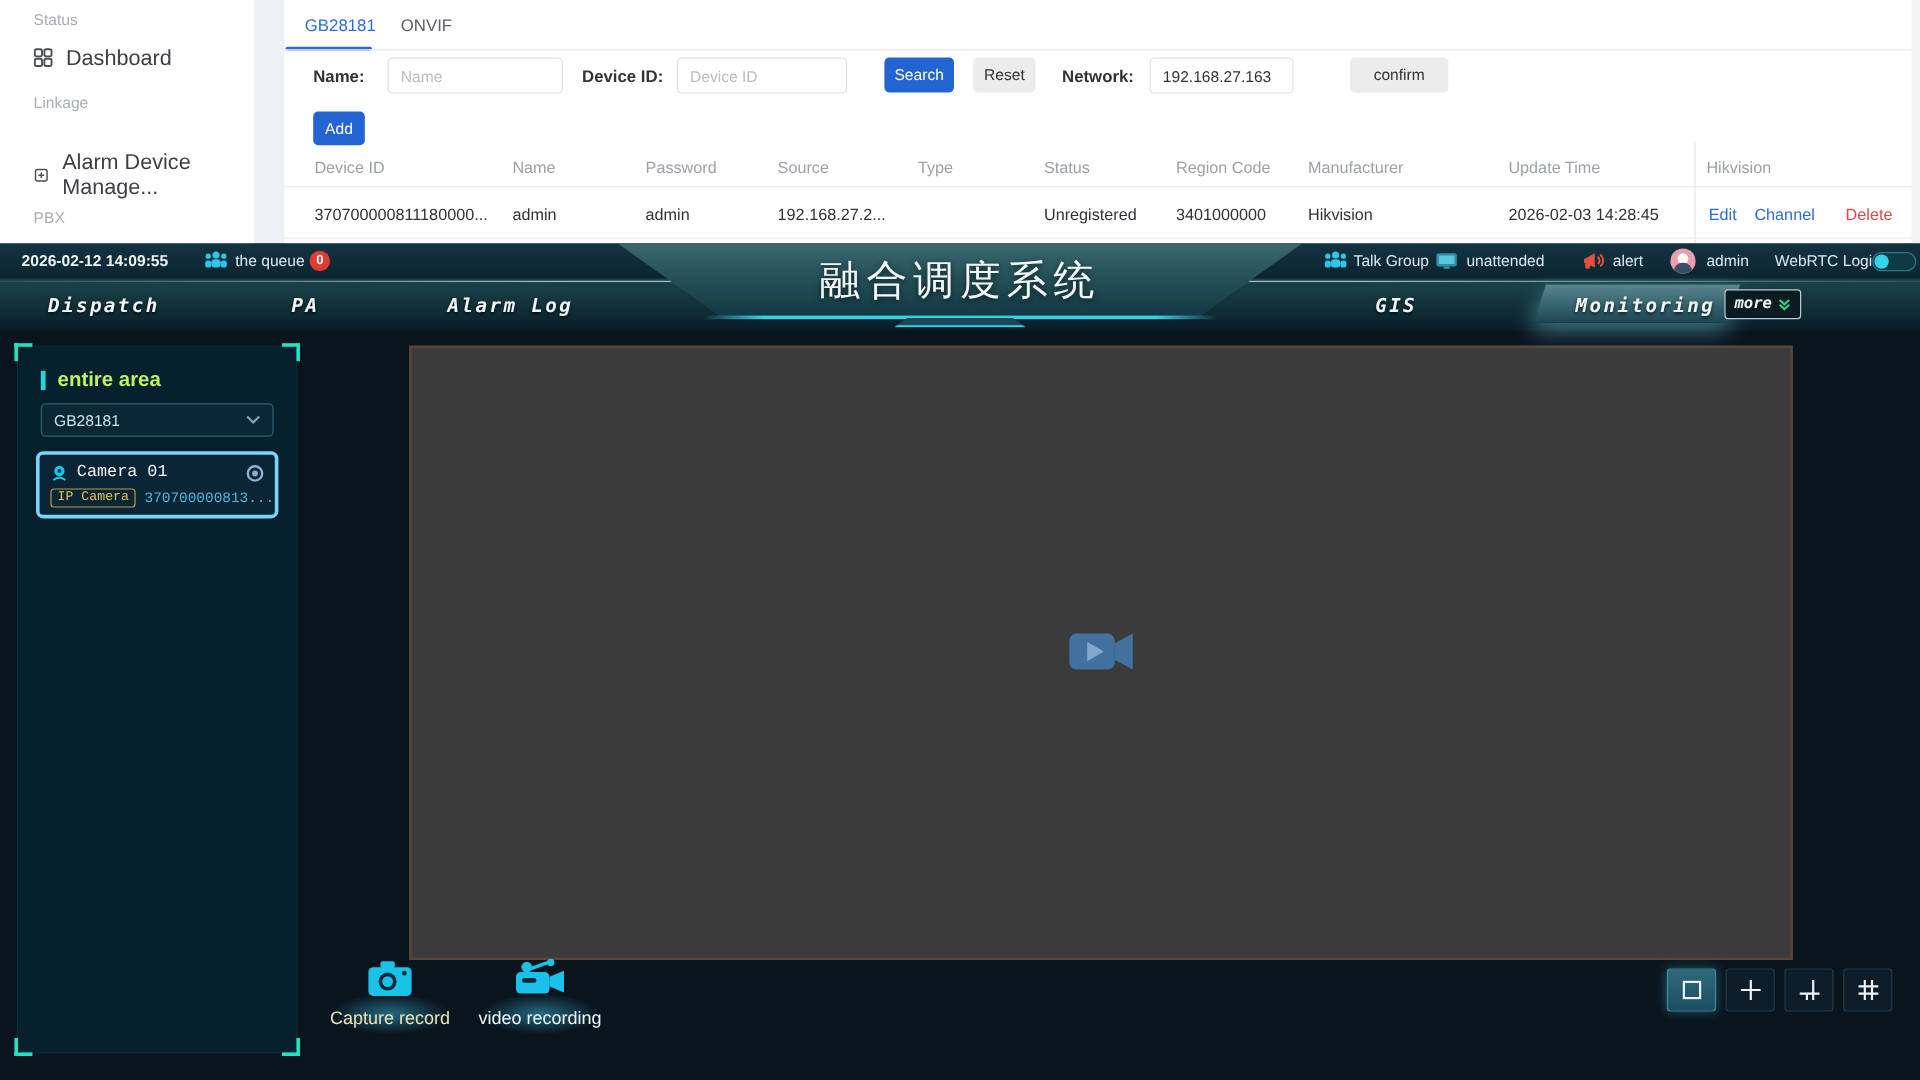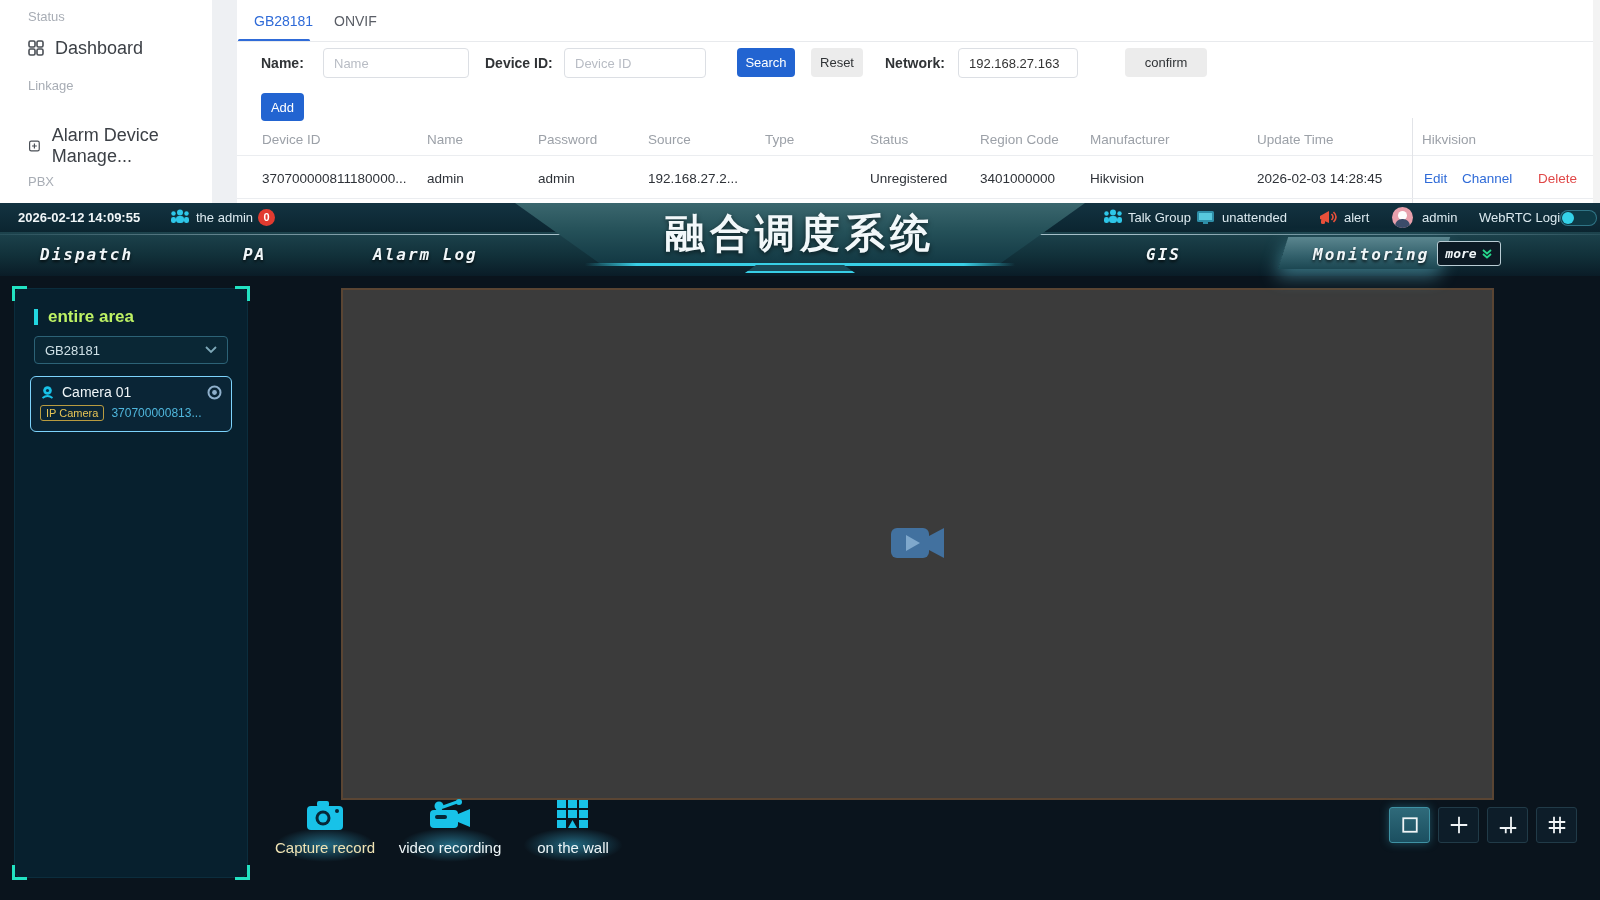--- a/index.html
+++ b/index.html
@@ -64,21 +64,21 @@
             box-shadow:0 8px 18px rgba(120,225,245,.4); z-index:4; }
   .morebtn { position:absolute; left:1437px; top:9px; width:64px; height:25px; background:#0c1a24;
              border:1px solid #b9ccd4; border-radius:3px; display:flex; align-items:center;
              justify-content:center; gap:4px; cursor:pointer; z-index:5; }
   .morebtn span { font-family:"DejaVu Sans Mono",monospace; font-weight:bold; font-style:italic;
                   font-size:13px; color:#f0f6f8; }
   .banner { position:absolute; left:50%; top:0; transform:translateX(-50%); width:570px; height:61px;
             background:linear-gradient(180deg,#3b676e 0%,#255159 45%,#123843 100%);
             clip-path:polygon(0 0,100% 0,85% 100%,15% 100%); z-index:6;
             display:flex; align-items:center; justify-content:center; }
-  .banner h1 { font-size:40px; font-weight:bold; color:#f2f8fa; letter-spacing:5px;
+  .banner h1 { font-size:34px; font-weight:normal; color:#f2f8fa; letter-spacing:5px;
                text-shadow:0 2px 5px rgba(0,0,0,.6); }
   .banner-edge { position:absolute; left:50%; top:60px; transform:translateX(-50%); width:430px; height:3px; z-index:6;
      background:linear-gradient(90deg,transparent,#38cfe6 12%,#38cfe6 88%,transparent); }
   .banner-notch { position:absolute; left:50%; top:62px; transform:translateX(-50%); width:110px; height:8px; z-index:6;
      background:#1a4a58; clip-path:polygon(10% 0,90% 0,100% 100%,0 100%); border-bottom:2px solid #38cfe6; }
 
   
   .panel { position:absolute; left:14px; top:85px; width:234px; height:590px; background:#07202e;
            border-radius:8px; box-shadow:inset 0 0 0 1px rgba(40,120,150,.15); }
   .crn { position:absolute; width:15px; height:15px; border:3px solid #22e2c2; }
@@ -86,22 +86,22 @@
   .crn.tr { right:-2px; top:-2px; border-left:none; border-bottom:none; }
   .crn.bl { left:-2px; bottom:-2px; border-right:none; border-top:none; }
   .crn.br { right:-2px; bottom:-2px; border-left:none; border-top:none; }
   .panel-title { position:absolute; left:20px; top:19px; display:flex; align-items:center; gap:10px; }
   .panel-title i { width:4px; height:16px; background:#22d6e0; }
   .panel-title span { font-size:17px; font-weight:bold; color:#bef264; }
   .dselect { position:absolute; left:20px; top:48px; width:194px; height:28px; border:1px solid #2c6276;
              border-radius:4px; background:rgba(12,45,60,.55); display:flex; align-items:center;
              justify-content:space-between; padding:0 10px; cursor:pointer; }
   .dselect span { font-size:13px; color:#cfe0e6; }
-  .dev-card { position:absolute; left:16px; width:202px; height:56px; border:1px solid #7dd3fc;
-              border-radius:6px; background:rgba(16,50,68,.35); padding:7px 9px; cursor:pointer; }
+  .dev-card { position:absolute; left:16px; width:202px; height:56px; border:3px solid #7dd3fc;
+              border-radius:6px; background:rgba(16,50,68,.35); padding:7px 9px; cursor:pointer;font-family:Liberation Mono, monospace; }
   .dev-row1 { display:flex; align-items:center; gap:7px; }
   .dev-name { font-size:14px; color:#f0f6f8; flex:1; }
   .dev-row2 { display:flex; align-items:center; gap:7px; margin-top:5px; }
   .model-badge { border:1px solid #b89b40; border-radius:3px; padding:1px 5px; color:#e6c455; font-size:11px; white-space:nowrap; }
   .dev-id { font-size:12px; color:#4fb6dc; }
 
   
   .video { position:absolute; left:341px; top:85px; width:1153px; height:512px; background:#3b3b3b;
            border:2px solid #5a4533; display:flex; align-items:center; justify-content:center; }
 
@@ -199,21 +199,21 @@
     <div class="dtop">
       <div class="txt date" style="left:18px">2026-02-12 14:09:55</div>
       <svg style="position:absolute;left:170px;top:5px" width="20" height="18" viewBox="0 0 20 18">
         <circle cx="10" cy="4.5" r="3" fill="#2ec6e8"></circle>
           <rect x="6" y="8" width="8" height="7" rx="3" fill="#2ec6e8"></rect>
         <circle cx="3.5" cy="5.5" r="2.2" fill="#2ec6e8"></circle>
           <rect x="1" y="9" width="5" height="6" rx="2.2" fill="#2ec6e8"></rect>
         <circle cx="16.5" cy="5.5" r="2.2" fill="#2ec6e8"></circle>
           <rect x="14" y="9" width="5" height="6" rx="2.2" fill="#2ec6e8"></rect>
       </svg>
-      <div class="txt" style="left:196px">the admin</div>
+      <div class="txt" style="left:196px">the queue</div>
       <div class="badge" style="left:258px">0</div>
 
       <svg style="position:absolute;left:1103px;top:5px" width="20" height="18" viewBox="0 0 20 18">
         <circle cx="10" cy="4.5" r="3" fill="#2ec6e8"></circle>
           <rect x="6" y="8" width="8" height="7" rx="3" fill="#2ec6e8"></rect>
         <circle cx="3.5" cy="5.5" r="2.2" fill="#2ec6e8"></circle>
           <rect x="1" y="9" width="5" height="6" rx="2.2" fill="#2ec6e8"></rect>
         <circle cx="16.5" cy="5.5" r="2.2" fill="#2ec6e8"></circle>
           <rect x="14" y="9" width="5" height="6" rx="2.2" fill="#2ec6e8"></rect>
       </svg>
@@ -329,35 +329,20 @@
         <rect x="2" y="12" width="28" height="18" rx="4" fill="#18c2e8"></rect>
         <polygon points="30,16 42,11 42,29 30,24" fill="#18c2e8"></polygon>
         <circle cx="11" cy="8" r="4.5" fill="#18c2e8"></circle>
         <path d="M15 9 l14 -5" stroke="#18c2e8" stroke-width="3" stroke-linecap="round"></path>
         <circle cx="31" cy="4" r="3" fill="#18c2e8"></circle>
         <rect x="7" y="17" width="12" height="4" rx="2" fill="#062838"></rect>
       </svg>
       <div class="lbl">video recording</div>
     </div>
 
-    <div class="tool" style="left:508px">
-      <div class="glow"></div>
-      <svg width="36" height="34" viewBox="0 0 36 34">
-        <rect x="2" y="2" width="9" height="8" fill="#18c2e8"></rect>
-          <rect x="13" y="2" width="9" height="8" fill="#18c2e8"></rect>
-          <rect x="24" y="2" width="9" height="8" fill="#18c2e8"></rect>
-        <rect x="2" y="12" width="9" height="8" fill="#18c2e8"></rect>
-          <rect x="13" y="12" width="9" height="8" fill="#18c2e8"></rect>
-          <rect x="24" y="12" width="9" height="8" fill="#18c2e8"></rect>
-        <rect x="2" y="22" width="9" height="8" fill="#18c2e8"></rect>
-          <rect x="24" y="22" width="9" height="8" fill="#18c2e8"></rect>
-        <polygon points="17.5,22 22,30 13,30" fill="#18c2e8"></polygon>
-      </svg>
-      <div class="lbl">on the wall</div>
-    </div>
 
     <div class="switcher">
       <div class="sw-btn active">
         <svg width="24" height="24" viewBox="0 0 32 32">
           <rect x="7" y="7" width="18" height="18" fill="none" stroke="#f0f4f6" stroke-width="2.4"></rect>
         </svg>
       </div>
       <div class="sw-btn">
         <svg width="24" height="24" viewBox="0 0 32 32">
           <path d="M16 5 V27 M5 16 H27" stroke="#f0f4f6" stroke-width="2.4" fill="none"></path>

